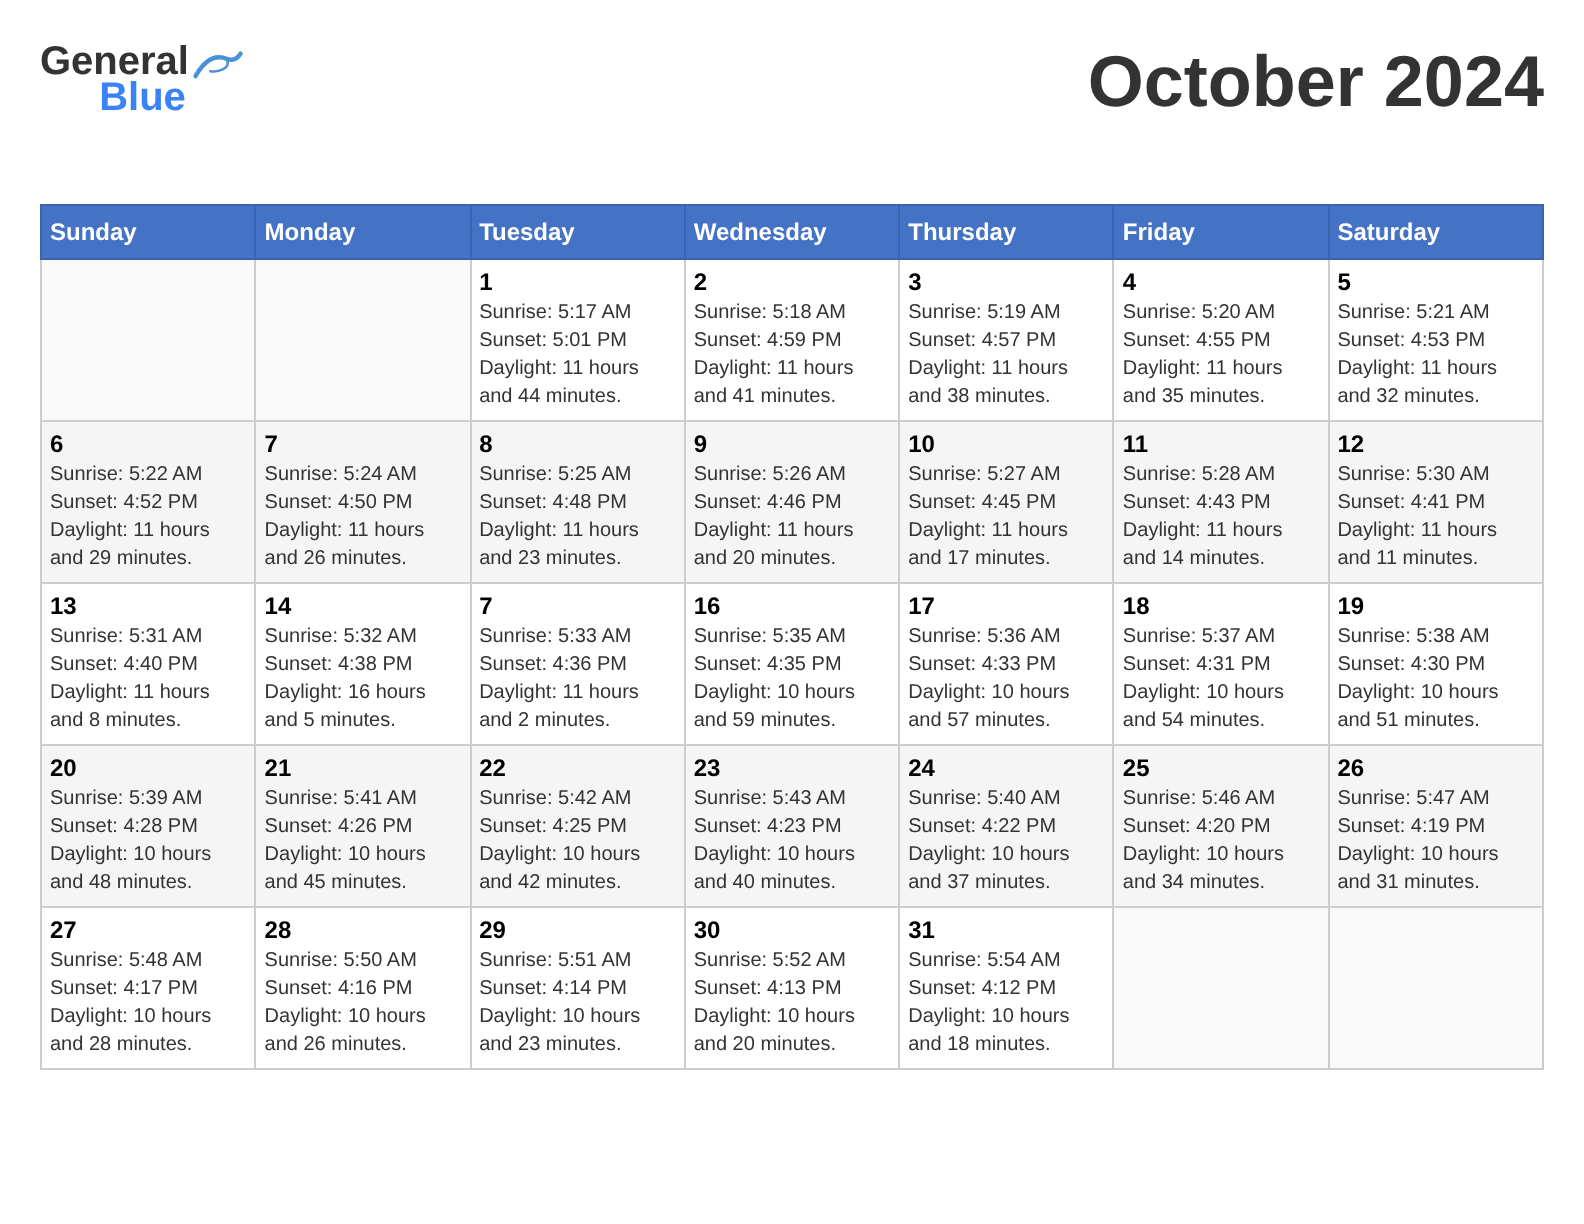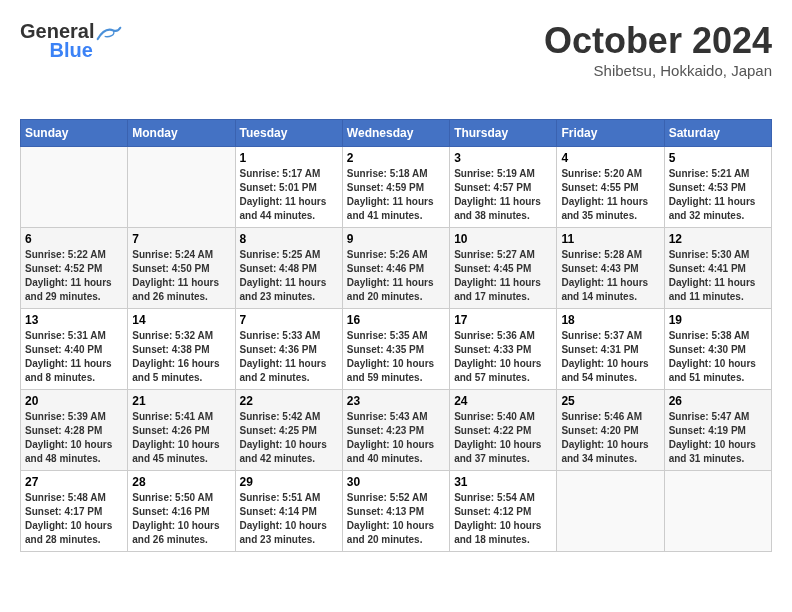--- a/index.html
+++ b/index.html
@@ -67,21 +67,20 @@
     .day-number {
       font-weight: bold;
       font-size: 12px;
       display: block;
       margin-bottom: 2px;
     }
     .day-info {
       font-size: 10px;
       color: #333;
       line-height: 1.4;
-      font-weight: bold;
     }
     td.empty {
       background: #f9f9f9;
     }
   </style>
 </head>
 <body>
 
 <div class="header">
   <div class="logo">
@@ -92,21 +91,20 @@
               <path d="M2 18 Q10 4 20 8 Q25 10 28 5" stroke="#4a90d9" stroke-width="2.5" fill="none" stroke-linecap="round"></path>
               <path d="M20 8 Q22 12 18 14 Q14 16 10 15" stroke="#4a90d9" stroke-width="1.5" fill="none"></path>
             </svg>
         </div>
         <div style="font-size:20px;font-weight:bold;color:#3b82f6;margin-top:-4px;display:block;">Blue</div>
       </div>
     </div>
   </div>
   <div class="title-block">
     <div class="month-title">October 2024</div>
-    <div class="location">Shibetsu, Hokkaido, Japan</div>
   </div>
 </div>
 
 <table>
   <thead>
     <tr>
     <th>Sunday</th>
         <th>Monday</th>
         <th>Tuesday</th>
         <th>Wednesday</th>

